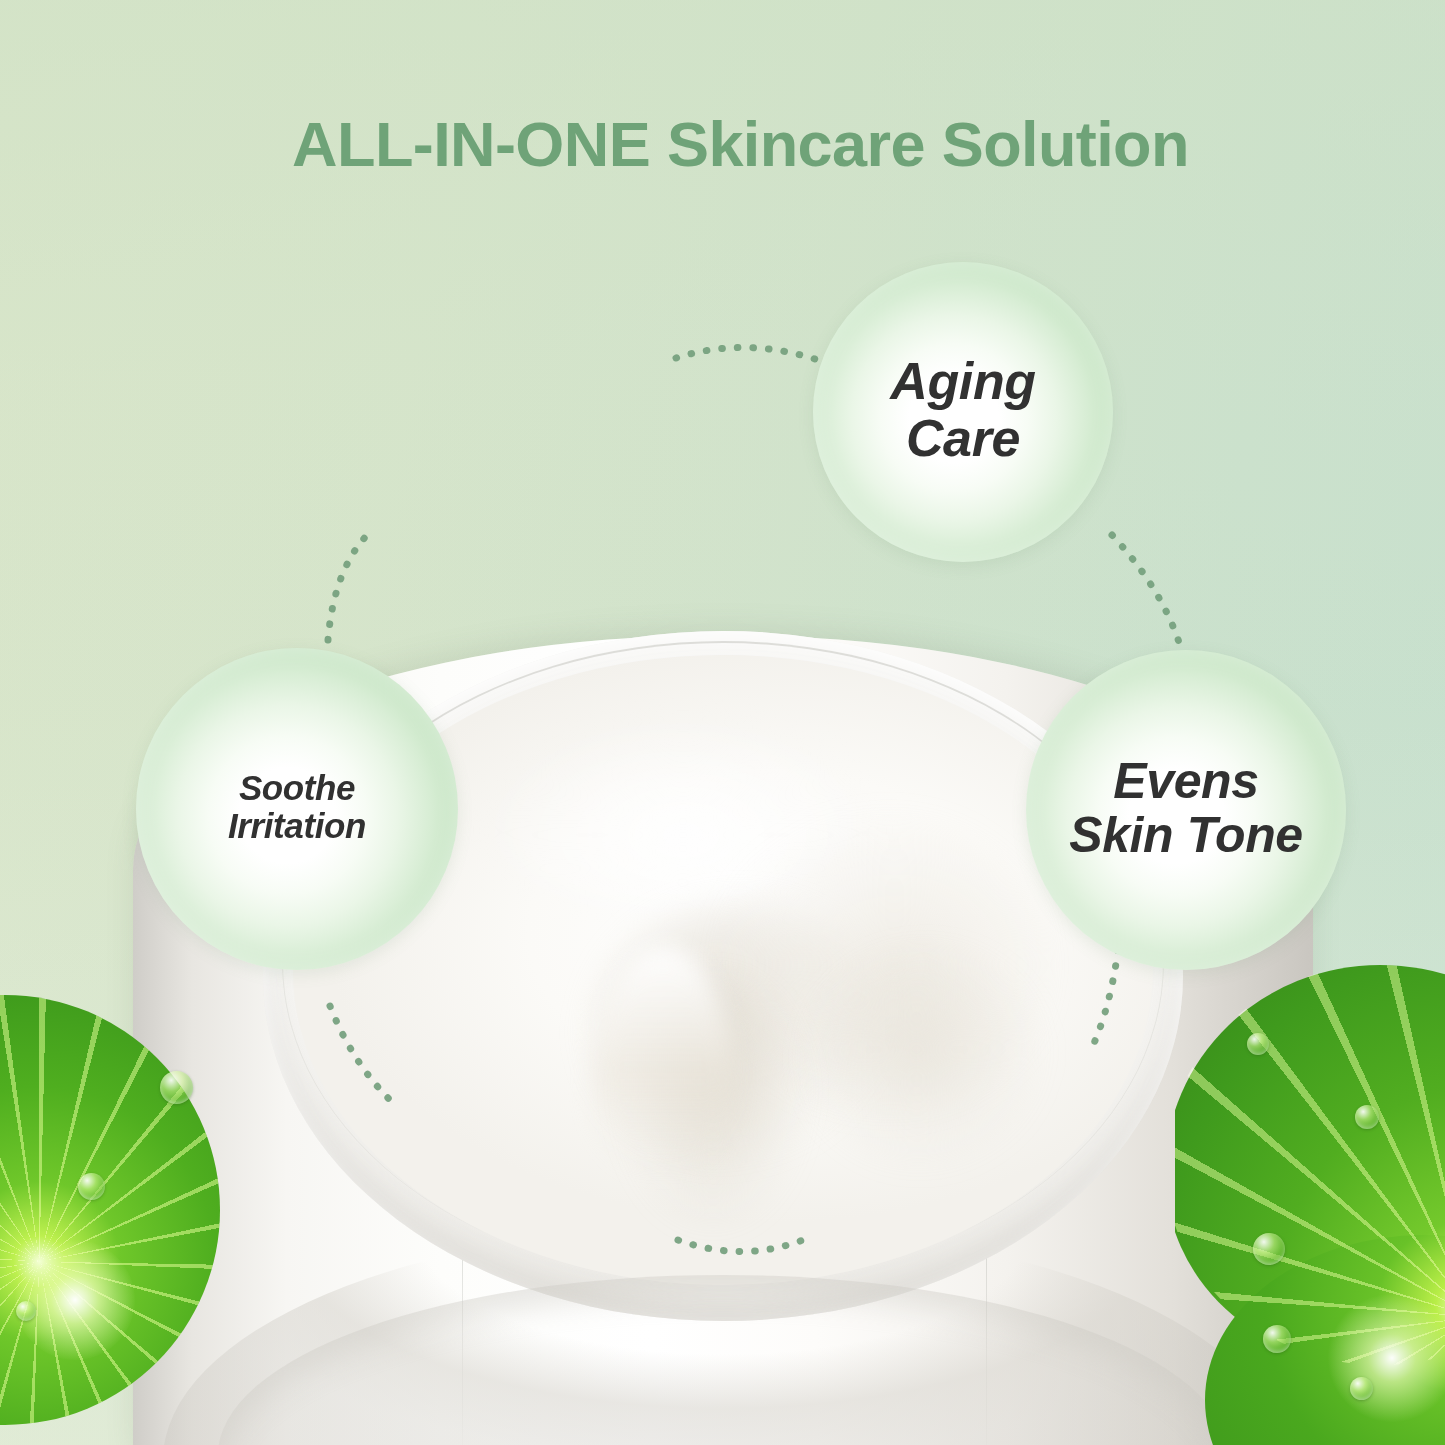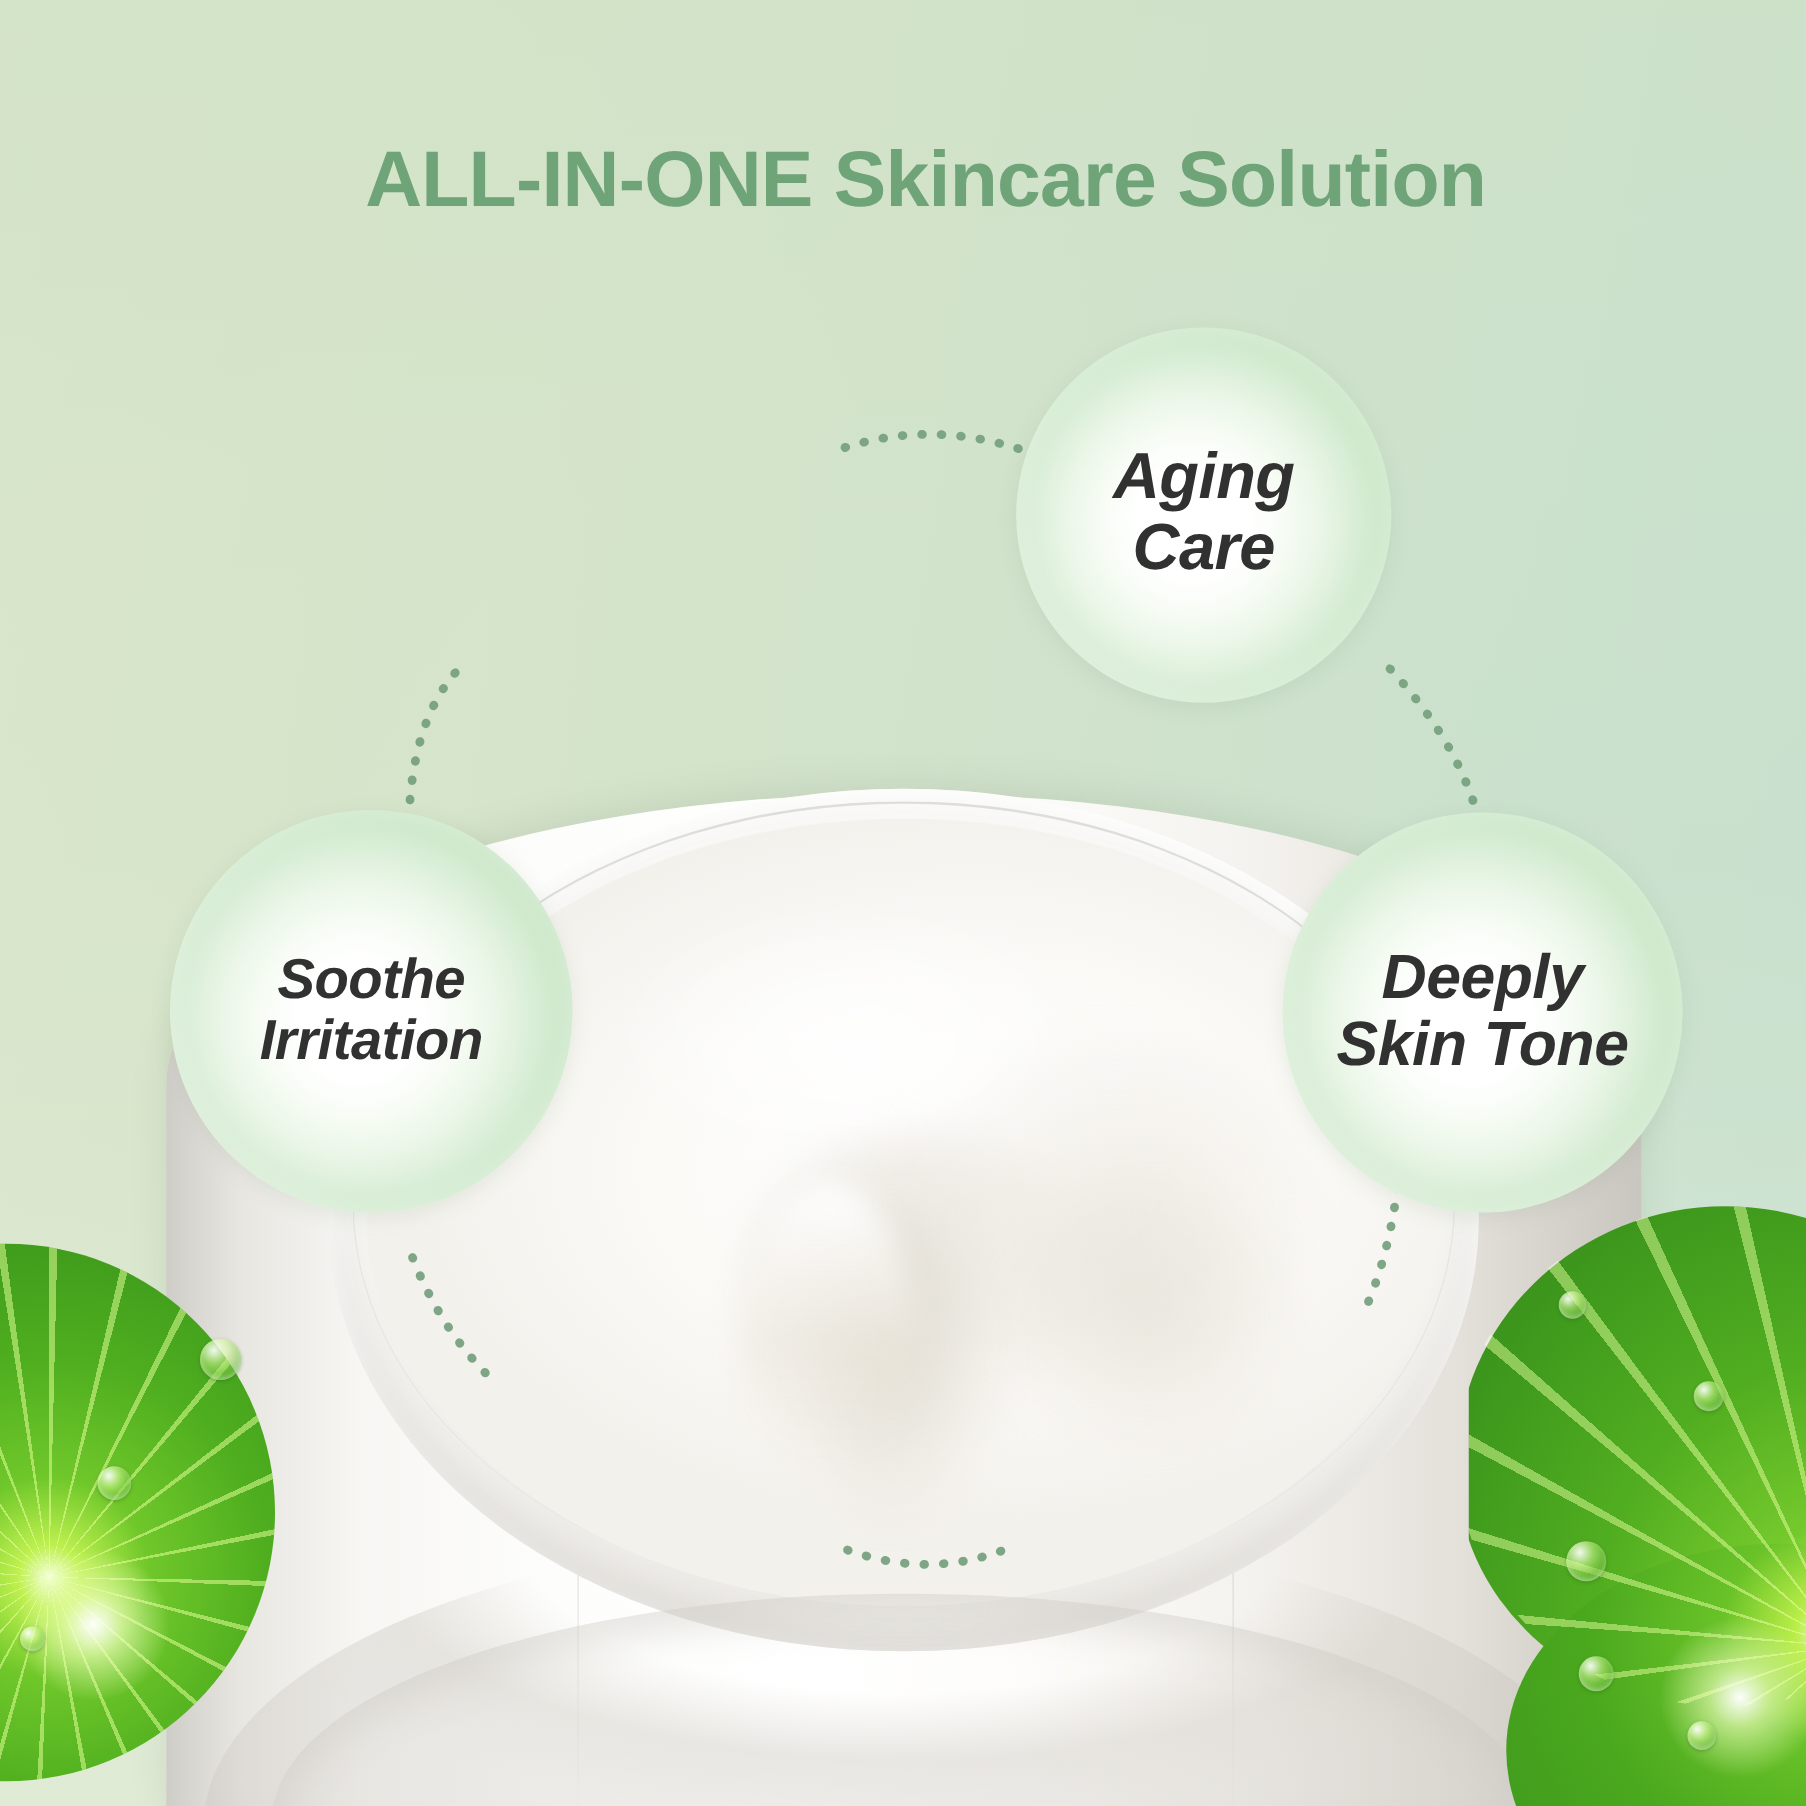--- a/index.html
+++ b/index.html
@@ -364,26 +364,26 @@
     <path d="M 328 640 Q 334 566 372 530"></path>
   </svg>
 
 
   <div class="bubble" style="left:813px; top:262px; width:300px; height:300px;">
     <span class="lbl" style="font-size:52px;">Aging
 Care</span>
   </div>
 
   <div class="bubble" style="left:1026px; top:650px; width:320px; height:320px;">
-    <span class="lbl" style="font-size:50px;">Deeply
+    <span class="lbl" style="font-size:50px;">Evens
 Skin Tone</span>
   </div>
 
 
 
   <div class="bubble" style="left:136px; top:648px; width:322px; height:322px;">
-    <span class="lbl" style="font-size:45px;">Soothe
+    <span class="lbl" style="font-size:35px;">Soothe
 Irritation</span>
   </div>
 
   <div class="title">ALL-IN-ONE Skincare Solution</div>
 
 </div>
 
 </body></html>

